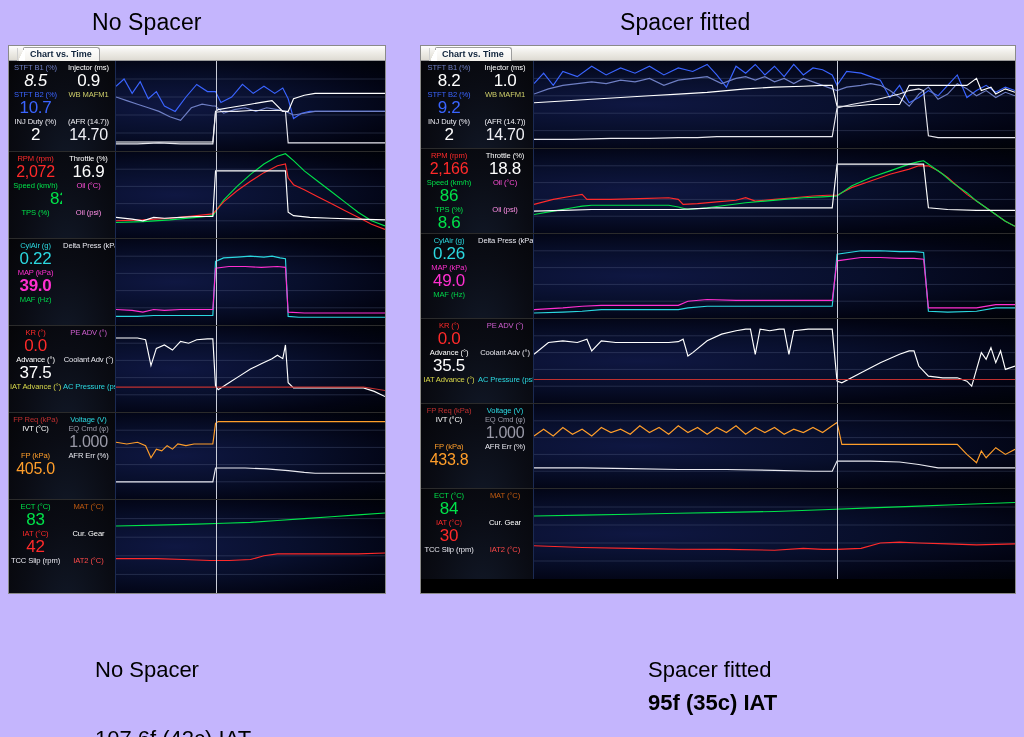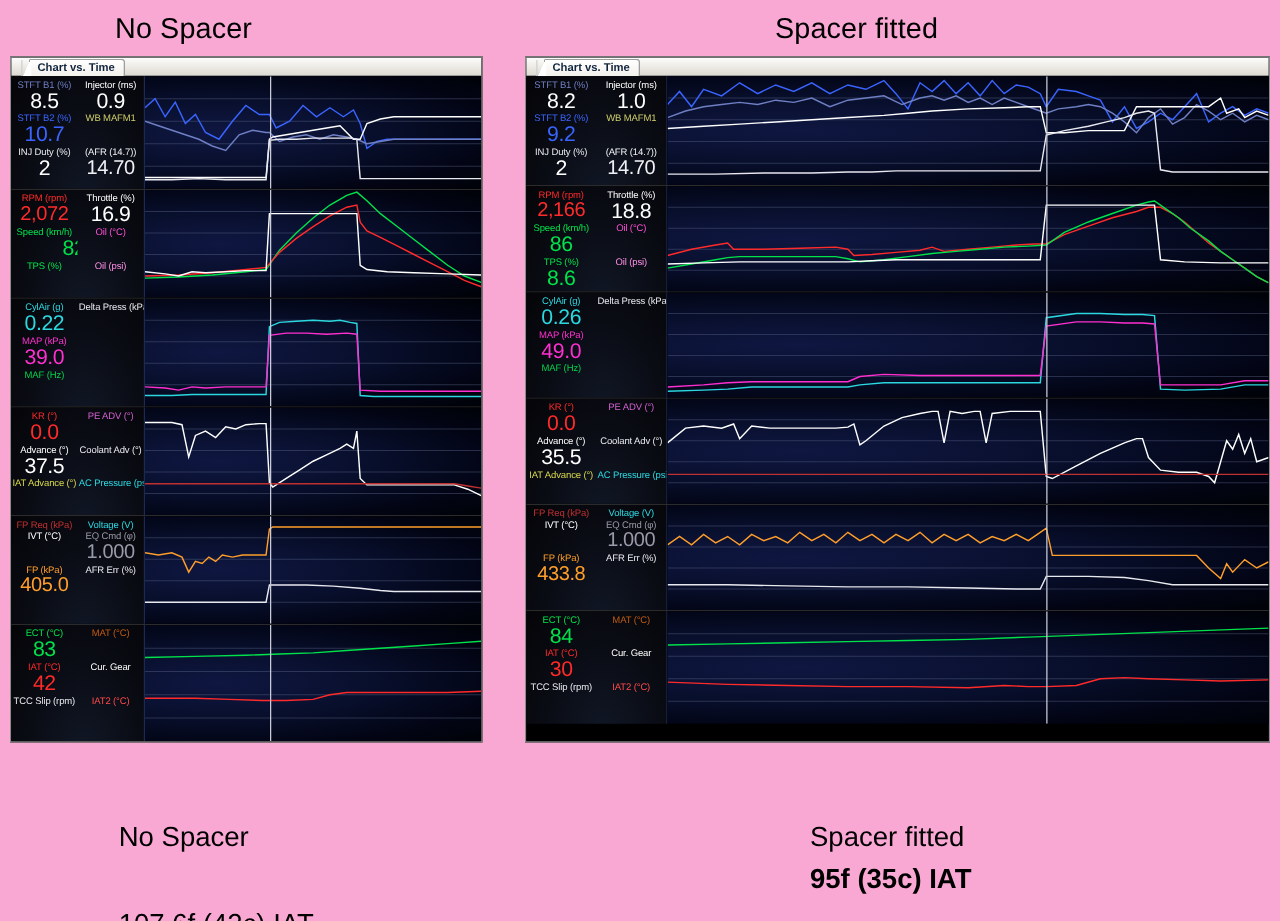--- a/index.html
+++ b/index.html
@@ -3,21 +3,21 @@
 <meta charset="utf-8">
 <style>
   * { box-sizing: border-box; }
   html, body {
     margin: 0; padding: 0;
     width: 1024px; height: 737px;
     background: #ffffff;
     font-family: "Liberation Sans", sans-serif;
     overflow: hidden;
   }
-  #root { position: relative; width: 1024px; height: 737px; background:#f9a8d4; }
+  #root { position: relative; width: 1024px; height: 737px; background:#c4b5fd; }
 
   
   .fig-title {
     position: absolute;
     font-size: 23px;
     color: #000;
     white-space: nowrap;
     font-weight: 400;
     letter-spacing: .1px;
   }
@@ -139,21 +139,21 @@
   <div class="logger" id="logger-left">
       <div class="tabstrip">
         <div class="tab">Chart vs. Time</div>
       </div>
       <div class="logger-body">
         <div class="grp" style="height: 91px;">
           <div class="readout" style="flex-basis: 107px; width: 107px;">
             <div class="rrow">
               <div class="cell">
                 <div class="lbl" style="color: rgb(111, 127, 196);">STFT B1 (%)</div>
-                <div class="val" style="color: rgb(255, 255, 255);">8.5</div>
+                <div class="val" style="color: rgb(255, 255, 255); font-style: italic;">8.5</div>
               </div>
               <div class="cell">
                 <div class="lbl" style="color: rgb(255, 255, 255);">Injector (ms)</div>
                 <div class="val" style="color: rgb(255, 255, 255);">0.9</div>
               </div>
             </div>
             <div class="rrow">
               <div class="cell">
                 <div class="lbl" style="color: rgb(58, 100, 255);">STFT B2 (%)</div>
                 <div class="val" style="color: rgb(58, 100, 255);">10.7</div>
@@ -244,21 +244,21 @@
                 <div class="val" style="color: rgb(43, 216, 224);">0.22</div>
               </div>
               <div class="cell">
                 <div class="lbl" style="color: rgb(230, 230, 238);">Delta Press (kPa)</div>
                 <div class="val" style="color: rgb(230, 230, 238);"></div>
               </div>
             </div>
             <div class="rrow">
               <div class="cell">
                 <div class="lbl" style="color: rgb(255, 47, 208);">MAP (kPa)</div>
-                <div class="val" style="color: rgb(255, 47, 208);">39.0</div>
+                <div class="val" style="color: rgb(255, 47, 208); font-weight: bold;">39.0</div>
               </div>
               <div class="cell">
                 <div class="lbl" style="color: rgb(255, 47, 208);"></div>
                 <div class="val" style="color: rgb(255, 47, 208);"></div>
               </div>
             </div>
             <div class="rrow">
               <div class="cell">
                 <div class="lbl" style="color: rgb(0, 210, 74);">MAF (Hz)</div>
                 <div class="val" style="color: rgb(0, 210, 74);"></div>

